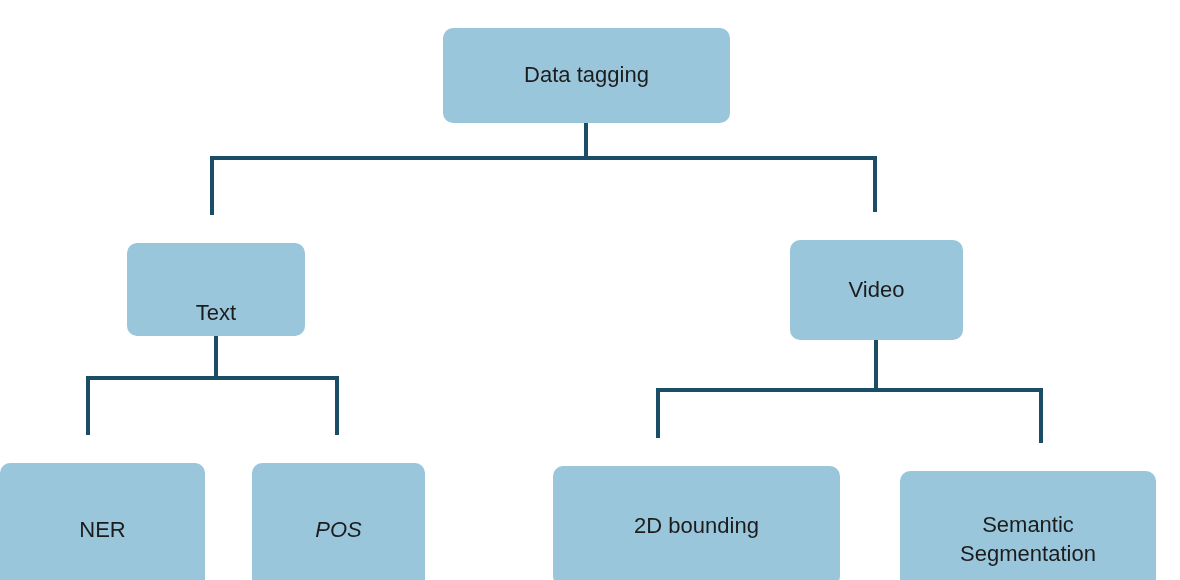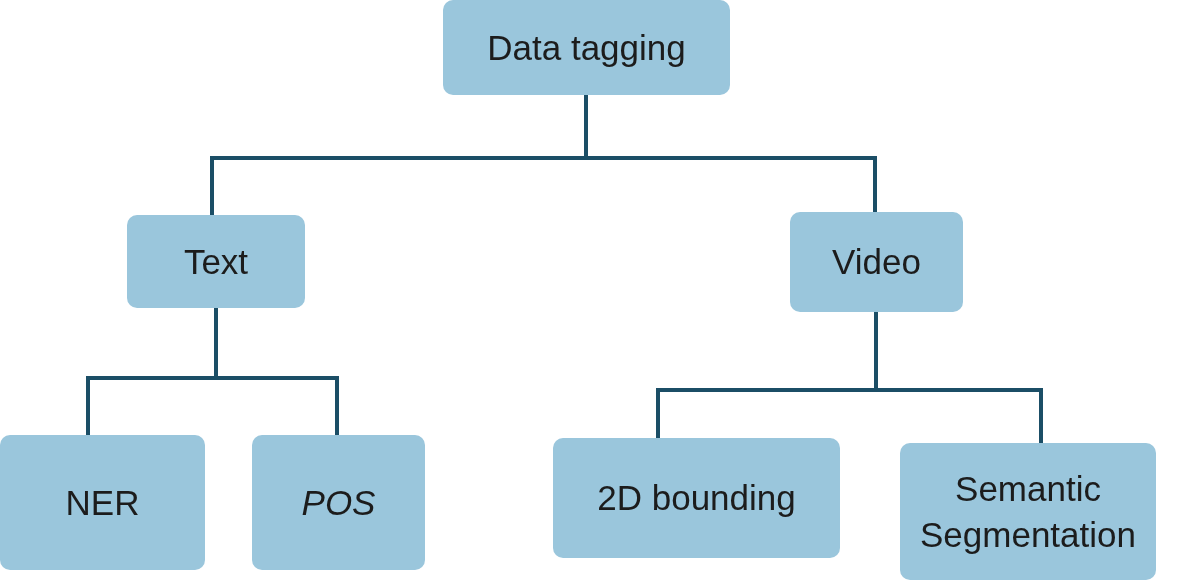--- a/index.html
+++ b/index.html
@@ -34,27 +34,28 @@
   }
   .node {
     position: absolute;
     background: var(--node-fill);
     border-radius: 10px;
     display: flex;
     align-items: center;
     justify-content: center;
     text-align: center;
     color: var(--text-color);
-    font-size: 35px;
+    font-size: 22px;
     line-height: 1.3;
     padding: 8px 14px;
+    margin-top: 28px;
   }
   
   .node-root      { left: 443px; top: 0;     width: 287px; height: 95px;  }
-  .node-text      { left: 127px; top: 215px; width: 178px; height: 93px;  }
+  .node-text      { left: 127px; top: 215px; width: 178px; height: 93px; align-items: flex-end;  }
   .node-video     { left: 790px; top: 212px; width: 173px; height: 100px;  }
   .node-ner       { left: 0;     top: 435px; width: 205px; height: 135px; }
   .node-pos       { left: 252px; top: 435px; width: 173px; height: 135px; font-style: italic; }
   .node-bounding  { left: 553px; top: 438px; width: 287px; height: 120px; }
   .node-semantic  { left: 900px; top: 443px; width: 256px; height: 137px; }
 </style>
 </head>
 <body>
 
 <div class="canvas">

